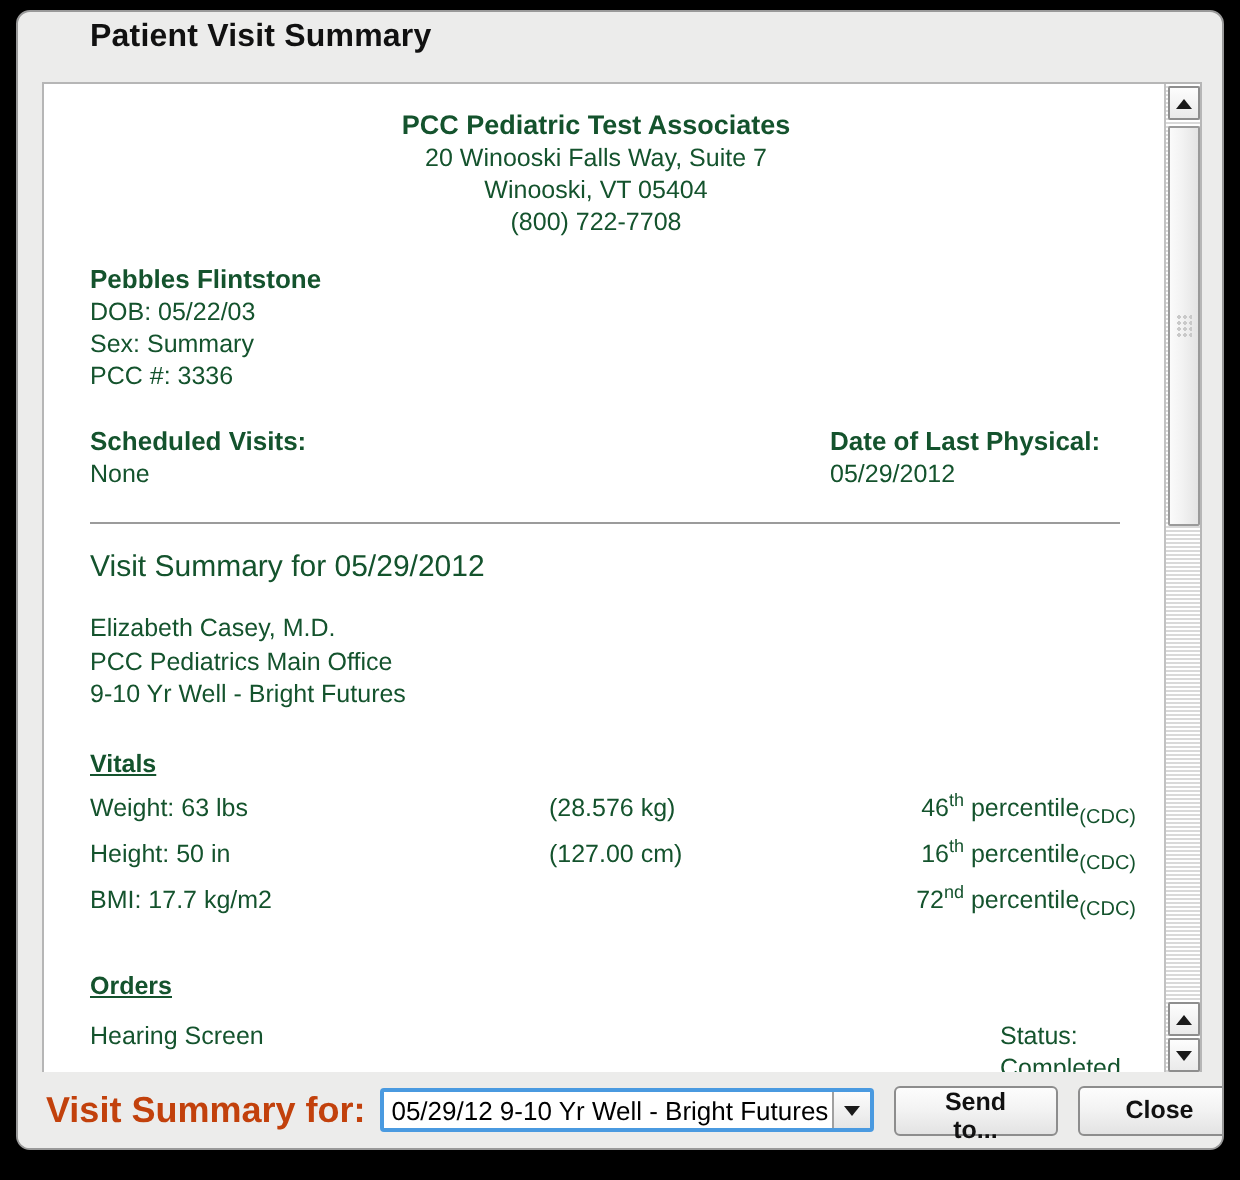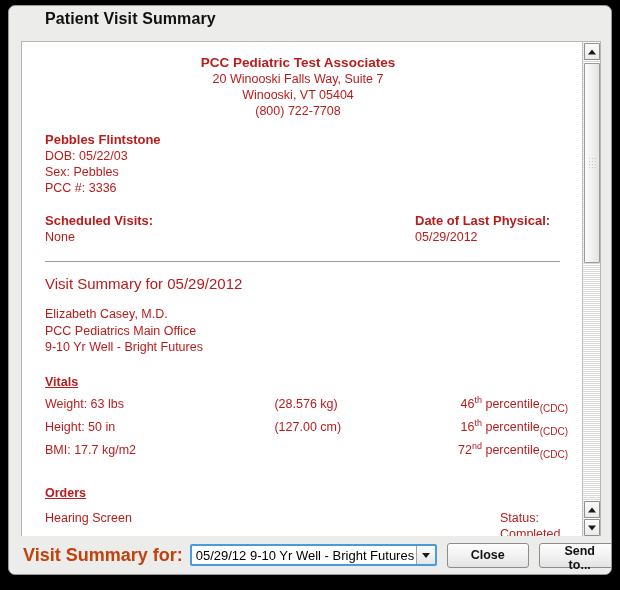--- a/index.html
+++ b/index.html
@@ -62,21 +62,21 @@
     top: 0;
     right: 18px;
     bottom: 0;
     overflow: hidden;
     background: #ffffff;
   }
 
   .doc-inner {
     padding: 12px 14px 0 14px;
     font-size: 12.5px;
-    color: #b91c1c;
+    color: #14532d;
     line-height: 1.0;
   }
 
   
   .practice {
     text-align: center;
     margin: 0 0 0 0;
     padding-right: 8px;
   }
   .practice .pname {
@@ -350,21 +350,21 @@
         <div class="practice">
           <div class="pname">PCC Pediatric Test Associates</div>
           <div class="pline">20 Winooski Falls Way, Suite 7</div>
           <div class="pline">Winooski, VT 05404</div>
           <div class="pline">(800) 722-7708</div>
         </div>
 
         <div class="patient">
           <div class="pt-name">Pebbles Flintstone</div>
           <div class="pt-line">DOB: 05/22/03</div>
-          <div class="pt-line">Sex: Pebbles</div>
+          <div class="pt-line">Sex: Summary</div>
           <div class="pt-line">PCC #: 3336</div>
         </div>
 
         <div class="two-col">
           <div class="col-a">
             <div class="lbl-bold">Scheduled Visits:</div>
             <div class="lbl-val">None</div>
           </div>
           <div class="col-b">
             <div class="lbl-bold">Date of Last Physical:</div>
@@ -441,17 +441,17 @@
 
   <div class="bottombar">
     <div class="bb-label">Visit Summary for:</div>
     <div class="combo">
       <div class="combo-value">05/29/12 9-10 Yr Well - Bright Futures</div>
       <div class="combo-arrow">
           <i></i>
         </div>
     </div>
     <div class="bb-spacer"></div>
+    <button class="btn">Send to...</button>
     <button class="btn">Close</button>
-    <button class="btn">Send to...</button>
   </div>
 
 </div>
 
 </body></html>

